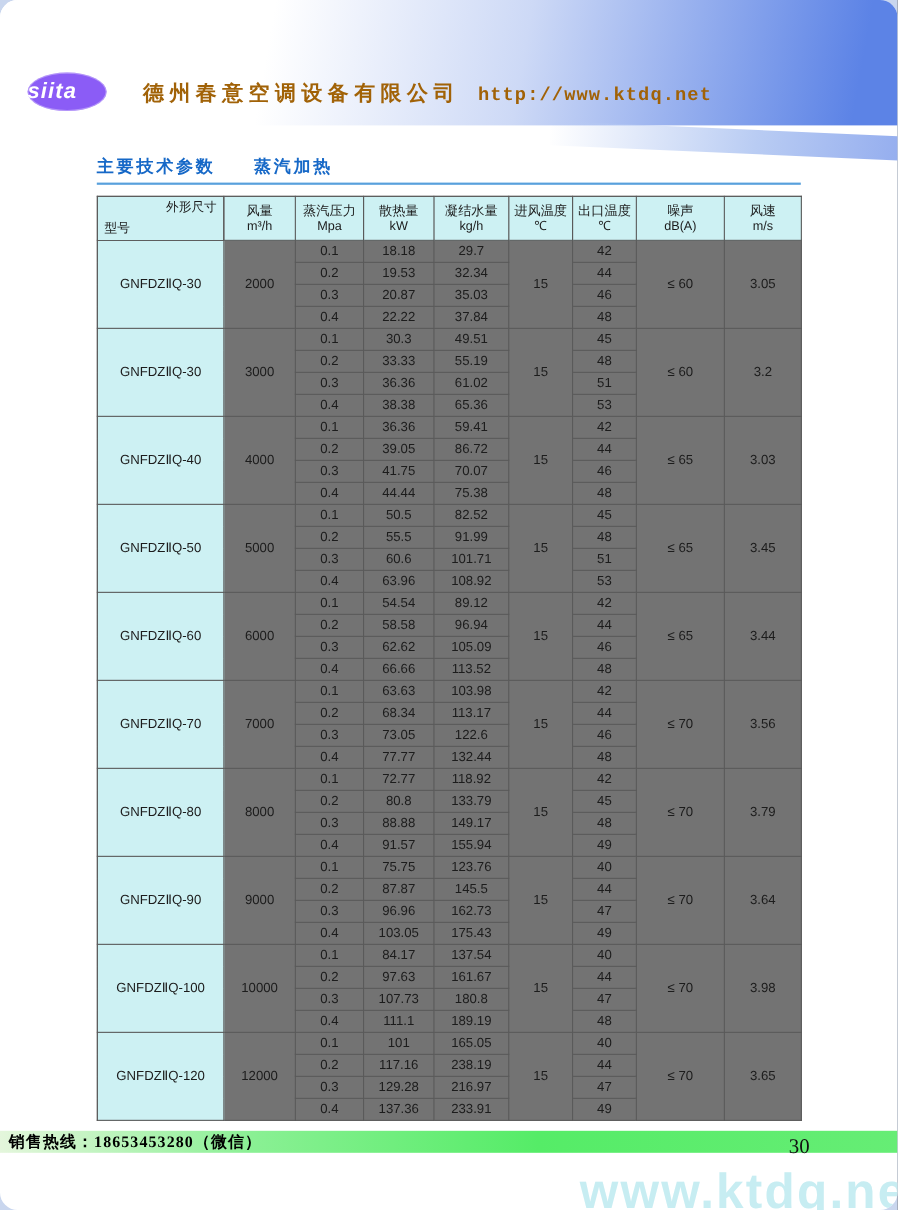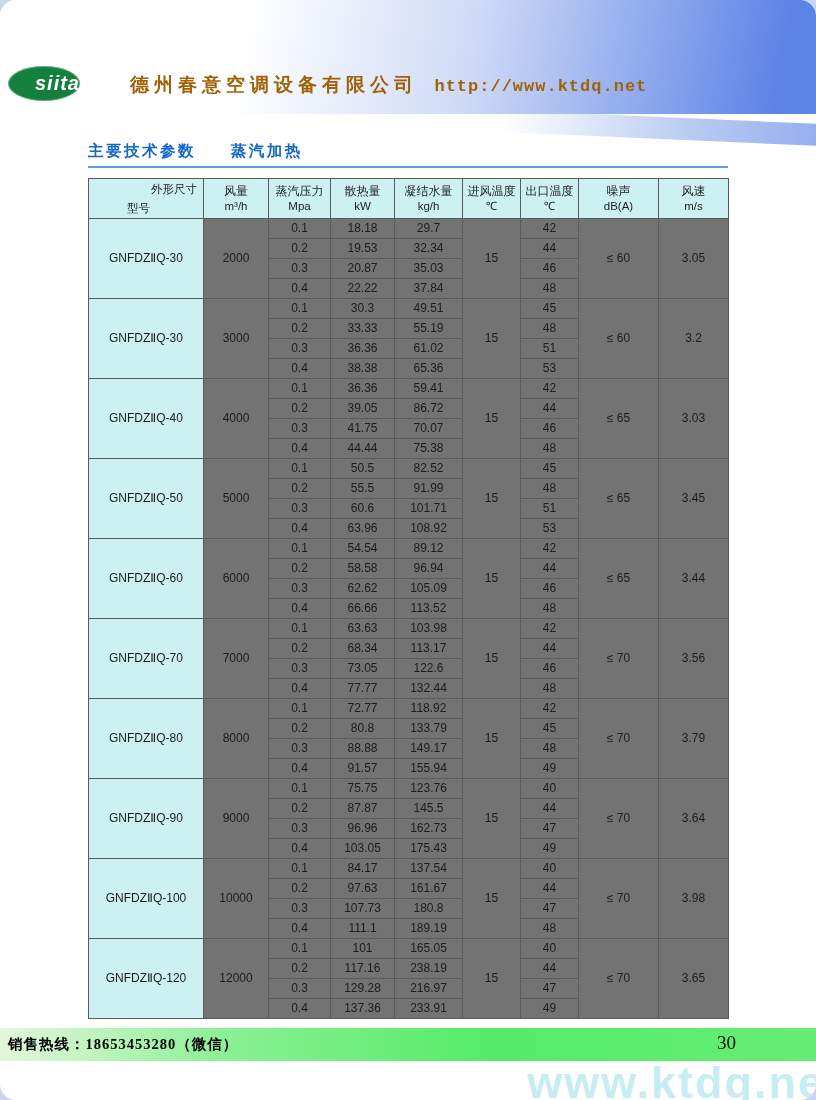--- a/index.html
+++ b/index.html
@@ -8,22 +8,22 @@
   .page { position:relative; width:816px; height:1100px; background:#ffffff; border-radius:16px; overflow:hidden; }
 
   
   .top-band { position:absolute; top:0; left:0; width:816px; height:114px;
     background:linear-gradient(100deg,#ffffff 30%,#cdd9f6 58%,#5c83e6 95%); }
   .top-band-tail { position:absolute; top:110px; right:-24px; width:340px; height:22px;
     background:linear-gradient(95deg, rgba(255,255,255,0), #b9ccf3 55%, #8fa9ee);
     transform:rotate(2.5deg); transform-origin:left center; }
 
   
-  .logo { position:absolute; left:8px; top:66px; width:72px; height:35px; background:#15803d;
-    border-radius:50%; display:flex; align-items:center; justify-content:flex-end;
+  .logo { position:absolute; left:25px; top:66px; width:72px; height:35px; background:#8b5cf6;
+    border-radius:50%; display:flex; align-items:center; justify-content:flex-start;
     box-shadow: inset 0 0 0 1px rgba(255,255,255,.35); }
   .logo span { color:#fff; font-weight:bold; font-style:italic; font-size:20px; letter-spacing:1px; }
 
   .company-line { position:absolute; left:130px; top:72px; white-space:nowrap; color:#a16207; }
   .company-name { font-family:"Liberation Serif", serif; font-weight:bold; font-size:19px; letter-spacing:5px; }
   .website { font-family:"Liberation Mono", monospace; font-weight:bold; font-size:17px; letter-spacing:1px; margin-left:12px; }
 
   
   .section-title { position:absolute; left:88px; top:141px; color:#1668c7; font-size:15.5px; font-weight:bold; letter-spacing:2.5px;text-align:right; }
   .section-title .sub { margin-left:28px; }
@@ -38,24 +38,24 @@
   .spec-table thead th .u { font-size:11.5px; }
   .spec-table tbody td { height:19px; line-height:19px; }
   td.model-cell { background:#cdf1f3; }
 
   th.corner { position:relative;
     background-color:#cdf1f3;
     background-image:linear-gradient(to bottom right,
       rgba(0,0,0,0) calc(50% - 0.7px), #4e4e4e calc(50% - 0.7px),
       #4e4e4e calc(50% + 0.7px), rgba(0,0,0,0) calc(50% + 0.7px)); }
   th.corner .corner-top { position:absolute; top:3px; right:6px; font-size:11.5px; }
-  th.corner .corner-bottom { position:absolute; bottom:3px; left:6px; font-size:11.5px;margin-left:32px; }
+  th.corner .corner-bottom { position:absolute; bottom:3px; left:6px; font-size:11.5px; }
 
   
-  .footer-bar { position:absolute; left:0; top:1028px; width:816px; height:33px;
+  .footer-bar { position:absolute; left:0; top:1028px; width:816px; height:20px;
     background:linear-gradient(to right,#e4f6dc 0%,#8af094 28%,#55ec67 60%,#66ed75 100%);
     display:flex; align-items:center; }
   .hotline { font-family:"Liberation Serif", serif; font-weight:bold; font-size:14.5px; color:#000;
     margin-left:8px; letter-spacing:1px; }
   .page-number { position:absolute; right:80px; top:4px; font-family:"Liberation Serif", serif; font-size:19px; color:#111; }
   .watermark { position:absolute; right:-26px; bottom:-9px; font-weight:bold; font-size:45px;
     letter-spacing:2px; color:#c7edf2; white-space:nowrap; }
 </style>
 </head>
 <body>

